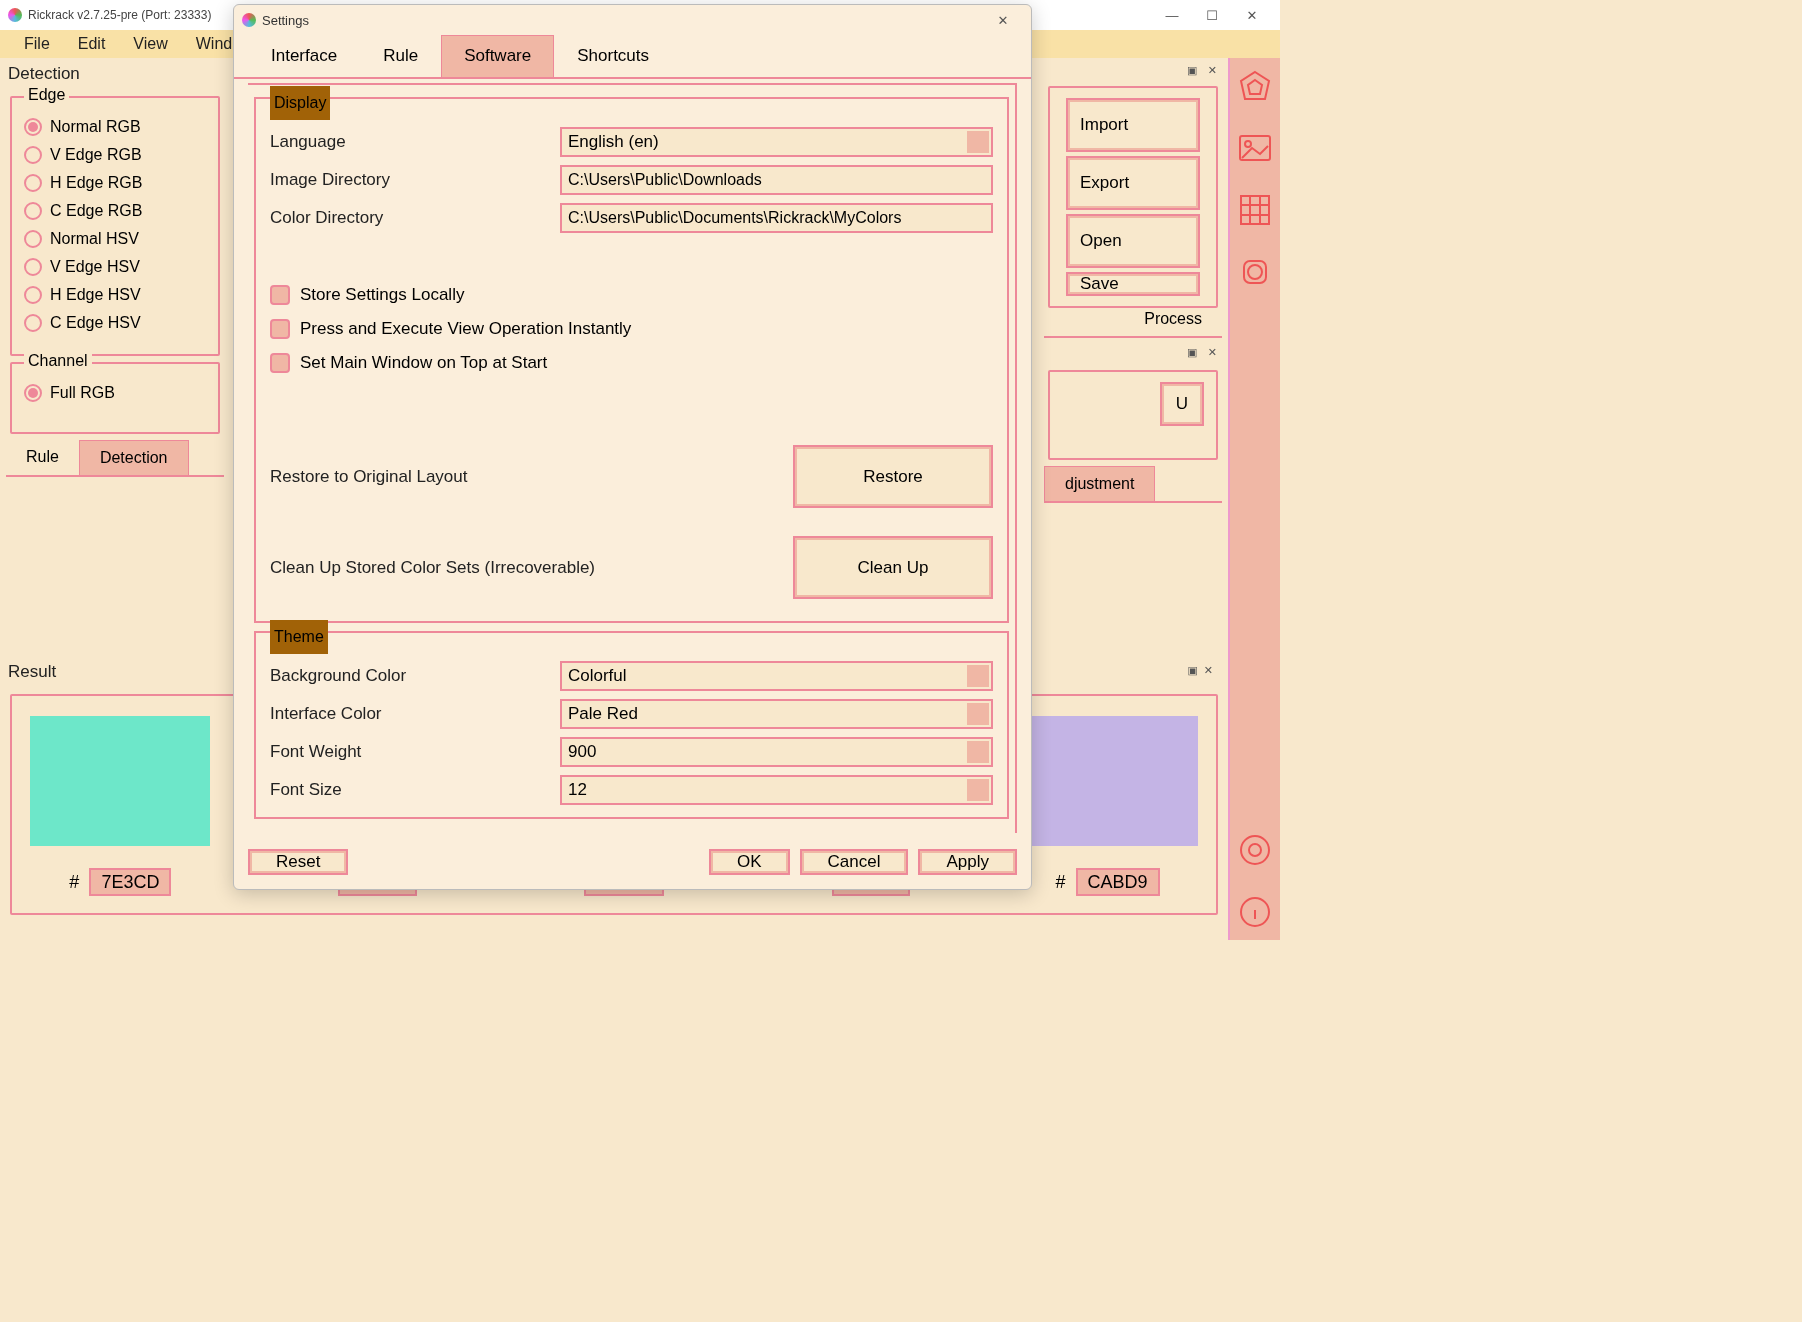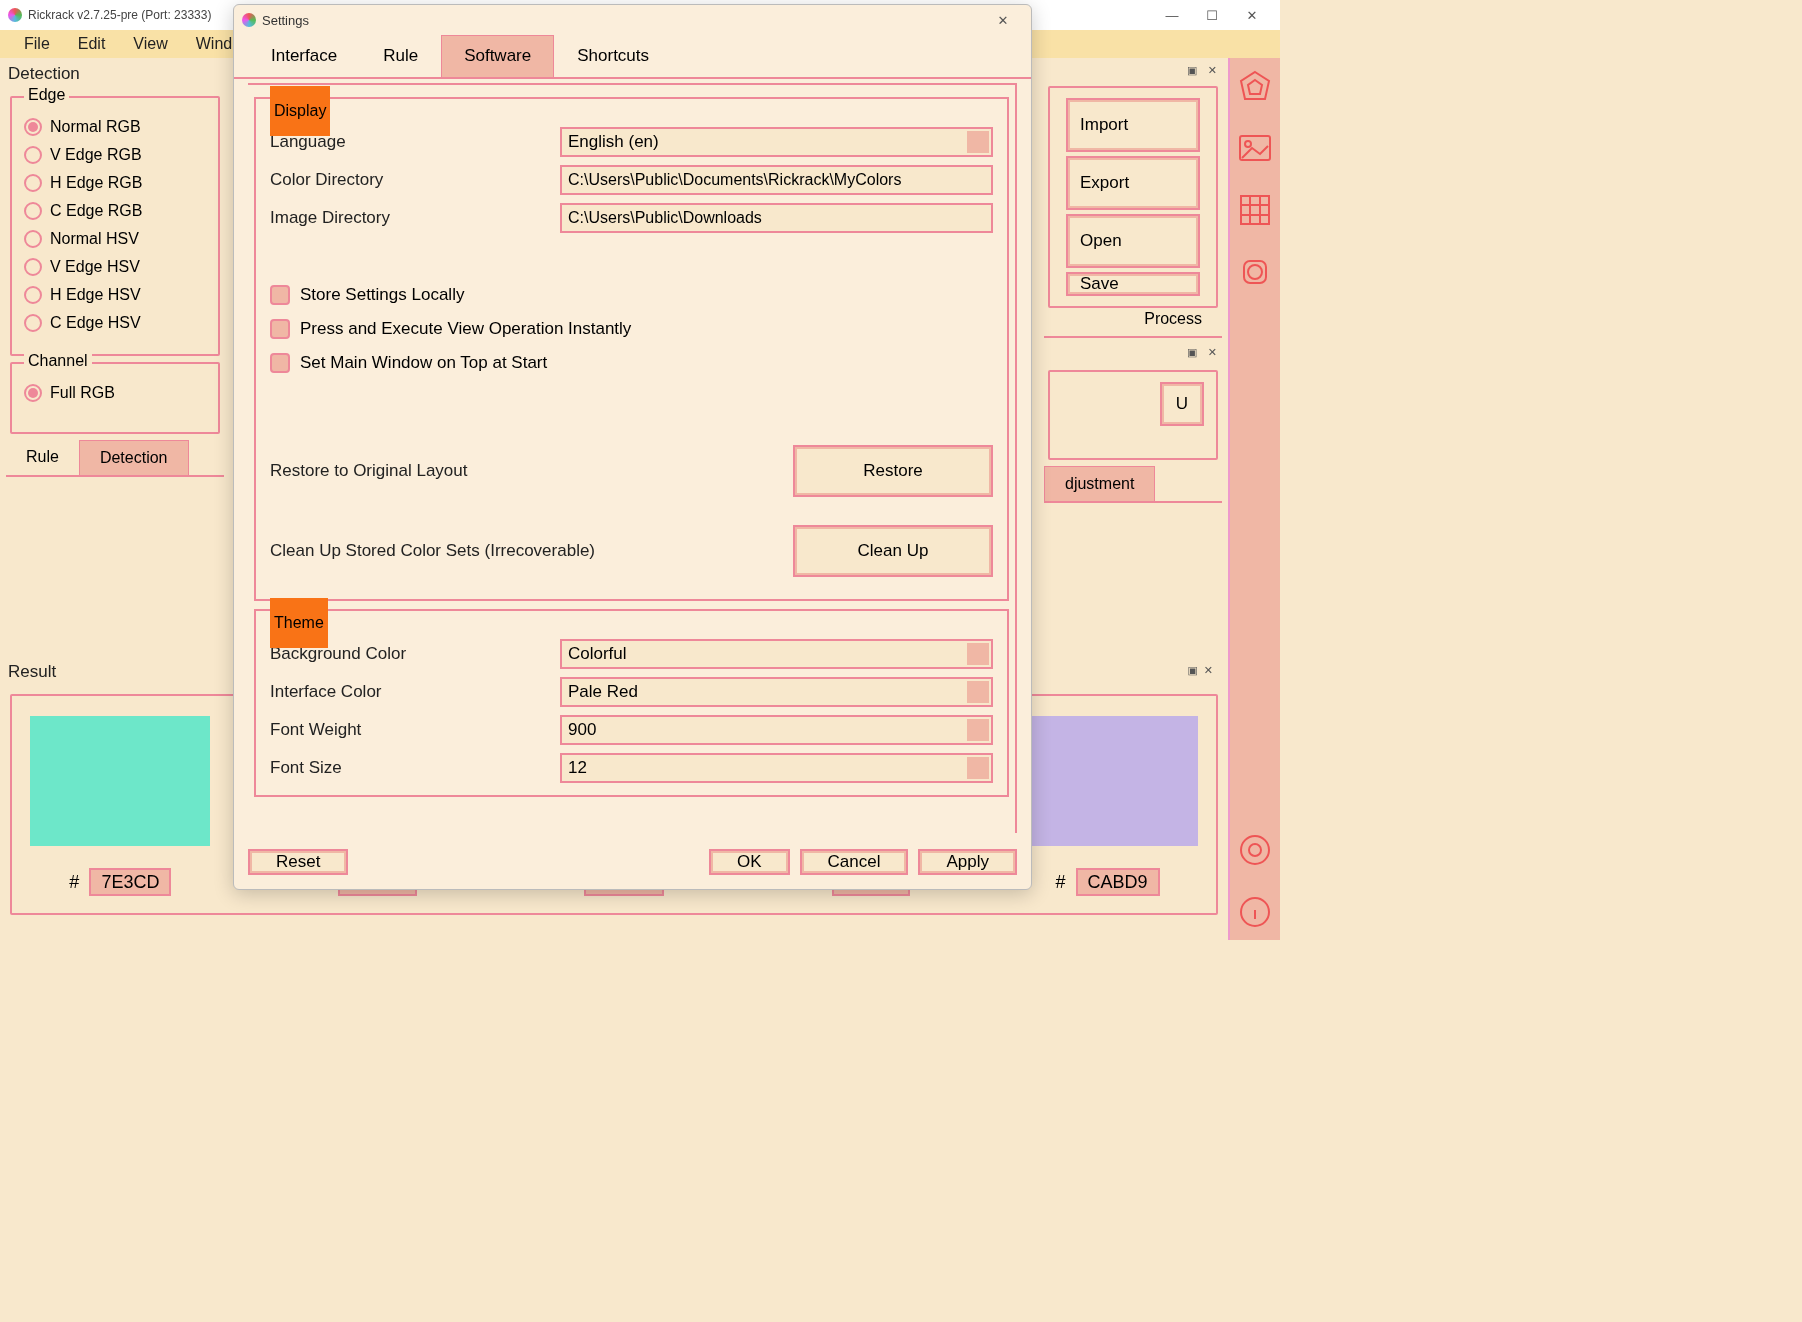--- a/index.html
+++ b/index.html
@@ -42,29 +42,29 @@
 
 .dialog { position:absolute; left:233px; top:4px; width:799px; height:886px; background:#fbeedb; border:1px solid #bbb; border-radius:6px; box-shadow:0 4px 20px rgba(0,0,0,0.2); display:flex; flex-direction:column; }
 .dlg-title { height:30px; display:flex; align-items:center; padding:0 8px; font-size:13px; color:#333; }
 .dlg-title .icon { width:14px; height:14px; border-radius:50%; background:conic-gradient(#e55,#5b5,#5bd,#e5e,#e55); margin-right:6px;}
 .dlg-title .spacer{flex:1;}
 .dlg-tabs { display:flex; border-bottom:2px solid #e89; padding:0 14px; }
 .dlg-tab { padding:10px 22px; font-size:17px; cursor:pointer; border:1px solid transparent;}
 .dlg-tab.active { background:#f0b7a5; border:1px solid #e89; border-bottom:none; }
 .dlg-body { flex:1; overflow:hidden; padding:4px 0 0 0; border-top:2px solid #e89; border-right:2px solid #e89; margin:4px 14px 2px 14px;}
 .s-group { border:2px solid #e89; margin:8px 6px; padding:20px 14px 14px; position:relative; }
-.s-group .legend { position:absolute; top:-13px; left:14px; background:#f97316; padding:16px 4px; font-size:16px; }
+.s-group .legend { position:absolute; top:-13px; left:14px; background:#a16207; padding:8px 4px; font-size:16px; }
 .s-row { display:flex; align-items:center; margin:8px 0; }
 .s-lbl { width:290px; font-size:17px; color:#222; }
 .s-sel { flex:1; height:30px; border:2px solid #e89; background:#f8e8cc; display:flex; align-items:center; padding:0 6px; font-size:17px; position:relative; }
 .s-sel .drop { position:absolute; right:2px; top:2px; bottom:2px; width:22px; background:#f0b7a5;}
 .s-input { flex:1; height:30px; border:2px solid #e89; background:#f8e8cc; padding:0 6px; font-size:16px; }
 .s-check { width:20px; height:20px; border:2px solid #e89; border-radius:4px; margin-right:10px; background:#f0b7a5;}
 .s-chk-row { display:flex; align-items:center; margin:14px 0; font-size:17px; }
-.s-btn { width:200px; height:52px; border:2px solid #e89; background:#f8e8cc; display:flex; align-items:center; justify-content:center; font-size:17px; cursor:pointer; box-shadow: inset 0 0 0 2px #f0b7a5;}
+.s-btn { width:200px; height:63px; border:2px solid #e89; background:#f8e8cc; display:flex; align-items:center; justify-content:center; font-size:17px; cursor:pointer; box-shadow: inset 0 0 0 2px #f0b7a5;}
 .dlg-footer { height:54px; display:flex; align-items:center; padding:0 14px; gap:10px;}
 .f-btn { height:26px; border:2px solid #e89; background:#f8e8cc; display:flex; align-items:center; justify-content:center; font-size:17px; cursor:pointer; padding:0 26px; box-shadow: inset 0 0 0 2px #f0b7a5;}
 
 .action-btn { border:2px solid #e89; box-shadow: inset 0 0 0 2px #f0b7a5; background:#f8e8cc; height:54px; display:flex; align-items:center; padding:0 12px; margin:4px 10px; font-size:17px;}
 
 </style>
 </head>
 <body>
 
 <div class="titlebar">
@@ -236,26 +236,26 @@
     <div class="s-group">
       <span class="legend">Display</span>
       <div class="s-row">
           <div class="s-lbl">Language</div>
         <div class="s-sel">
             <span>English (en)</span>
             <span class="drop"></span>
           </div>
         </div>
       <div class="s-row">
+          <div class="s-lbl">Image Directory</div>
+        <input class="s-input" value="C:\Users\Public\Downloads" style="">
+        </div>
+      <div class="s-row">
           <div class="s-lbl">Color Directory</div>
         <input class="s-input" value="C:\Users\Public\Documents\Rickrack\MyColors" style="">
-        </div>
-      <div class="s-row">
-          <div class="s-lbl">Image Directory</div>
-        <input class="s-input" value="C:\Users\Public\Downloads" style="">
         </div>
       <div style="height:30px"></div>
       <div class="s-chk-row">
           <span class="s-check"></span>
           <span>Store Settings Locally</span>
         </div>
       <div class="s-chk-row">
           <span class="s-check"></span>
           <span>Press and Execute View Operation Instantly</span>
         </div>

